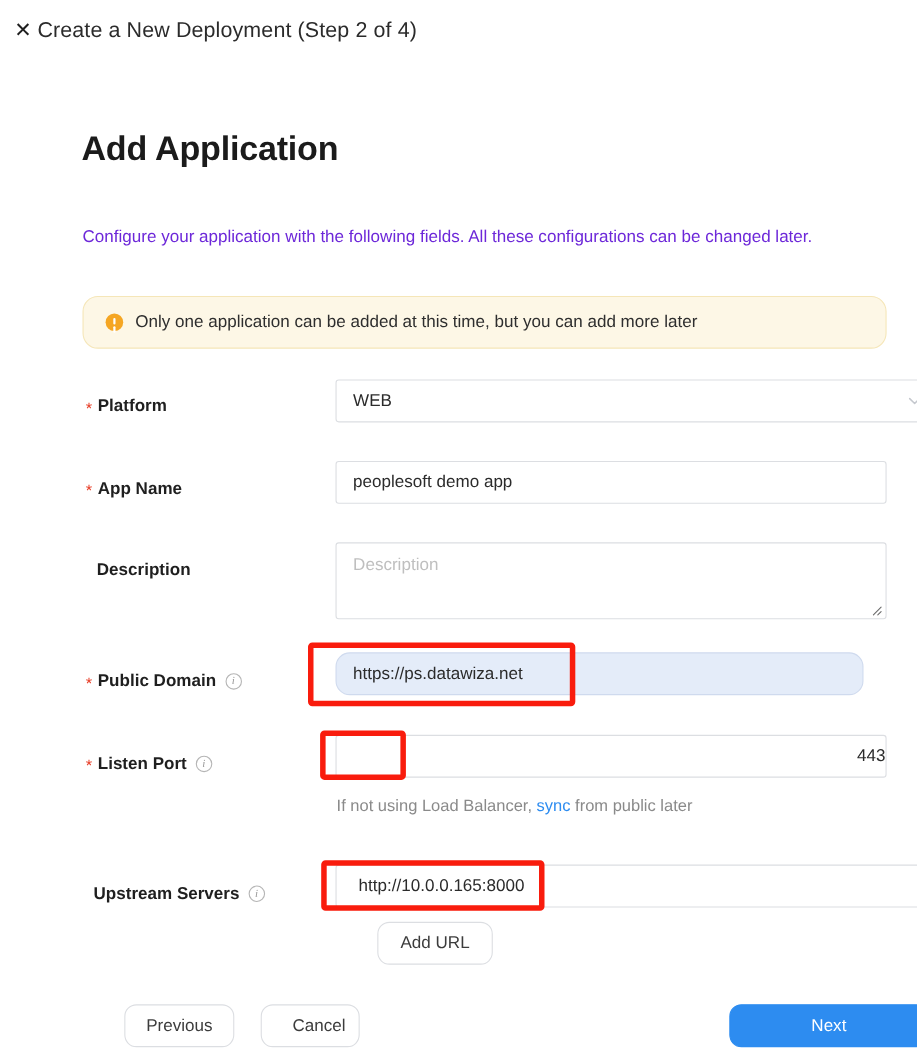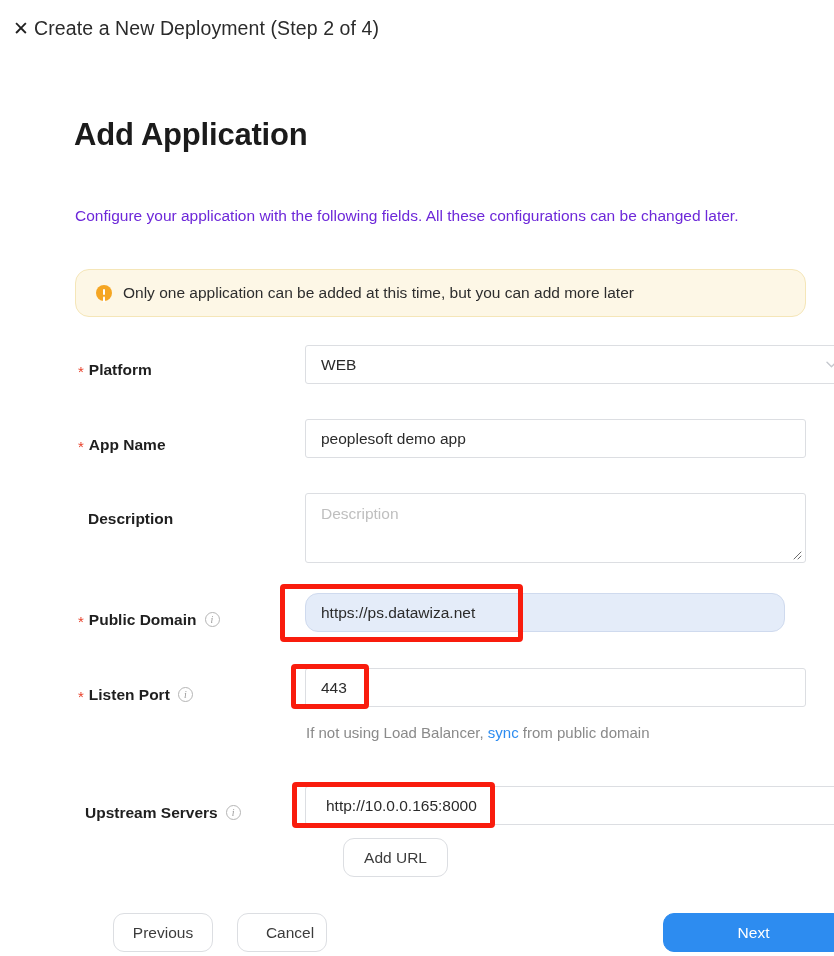--- a/index.html
+++ b/index.html
@@ -289,25 +289,25 @@
   </div>
   <div class="field highlighted" style="left:305px; top:537px; width:480px; height:39px;border-radius:13px;">
     <span>https://ps.datawiza.net</span>
   </div>
 
   <div class="form-label" style="left:78px; top:631px;">
     <span class="req-star">*</span>
     <span>Listen Port</span>
     <span class="info-icon">i</span>
   </div>
-  <div class="field" style="left:305px; top:612px; width:501px; height:39px;">
+  <div class="field" style="left:305px; top:612px; width:501px; height:39px;justify-content:flex-end;">
     <span>443</span>
   </div>
   <div class="help-text" style="left:306px; top:669px;">
-    <span>If not using Load Balancer, </span><span class="help-link">sync</span><span> from public domain</span>
+    <span>If not using Load Balancer, </span><span class="help-link">sync</span><span> from public later</span>
   </div>
 
   <div class="form-label" style="left:85px; top:749px;">
     <span>Upstream Servers</span>
     <span class="info-icon">i</span>
   </div>
   <div class="field" style="left:305px; top:730px; width:566px; height:39px;padding-left:20px;">
     <span>http://10.0.0.165:8000</span>
   </div>
   <div class="btn btn-default" style="left:305px; top:782px; width:105px; height:39px;">Add URL</div>

